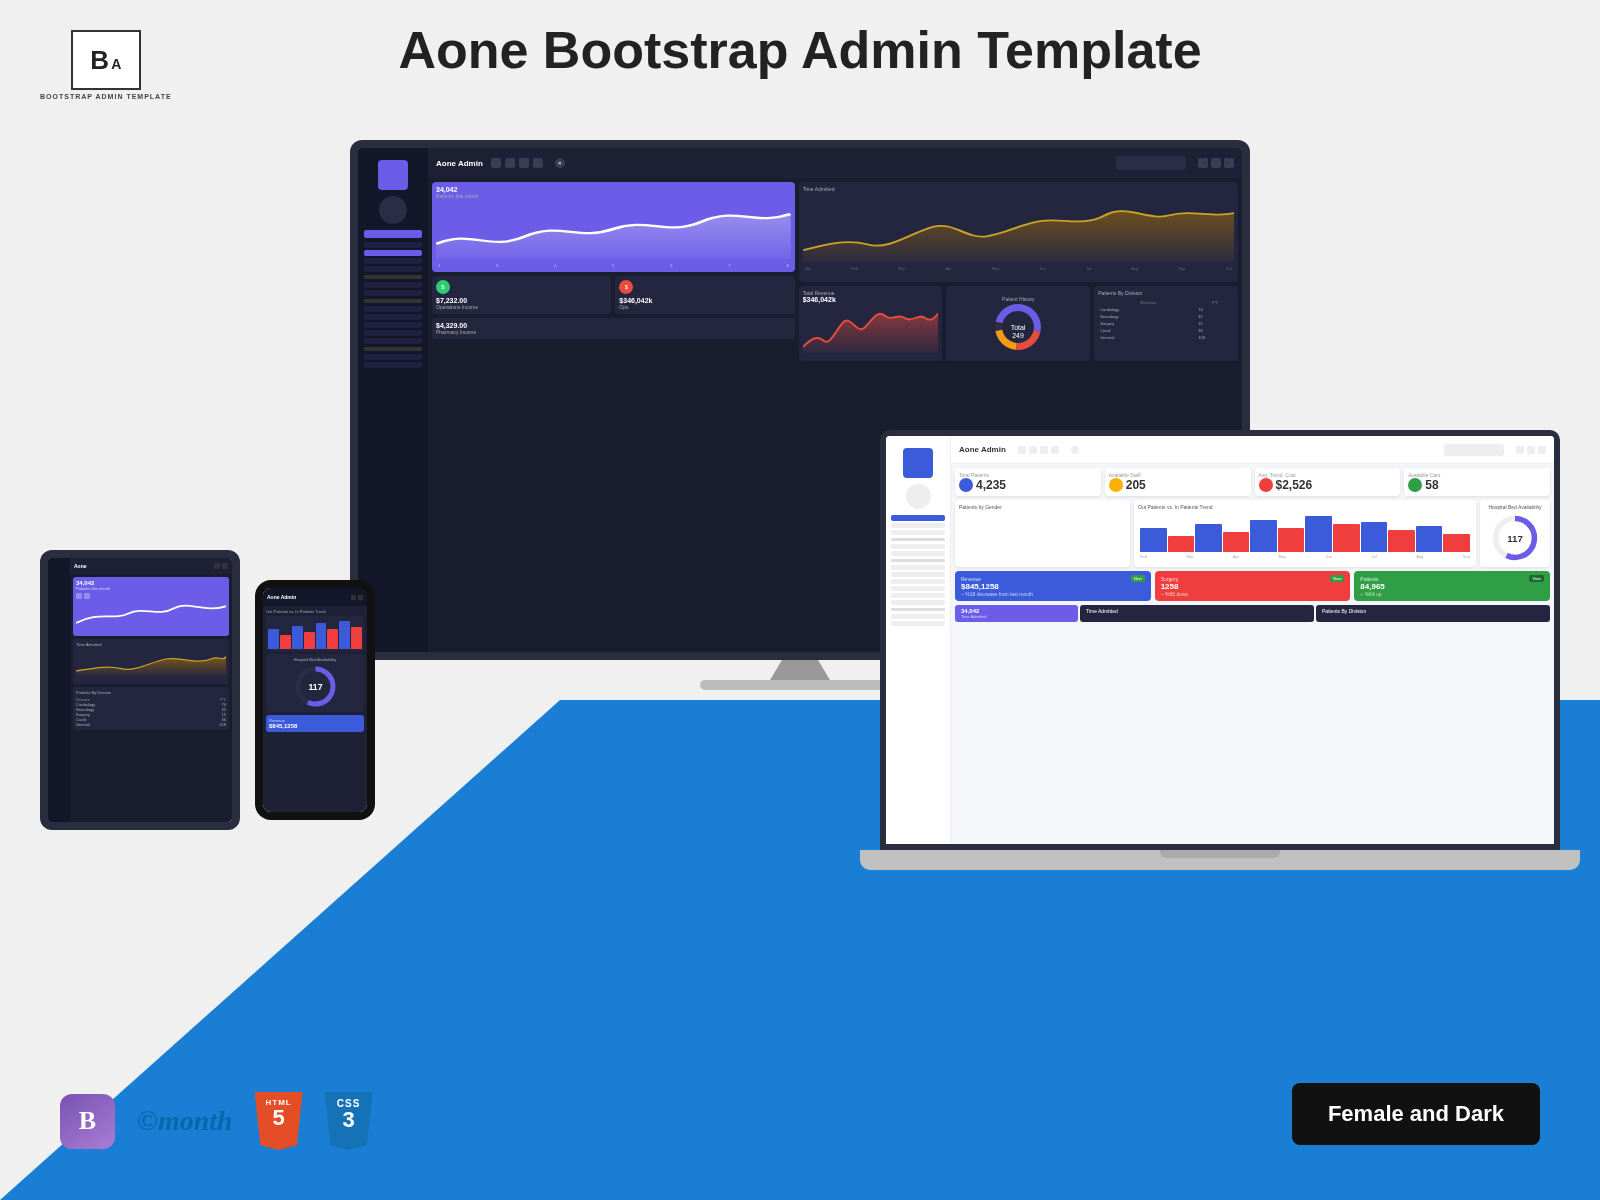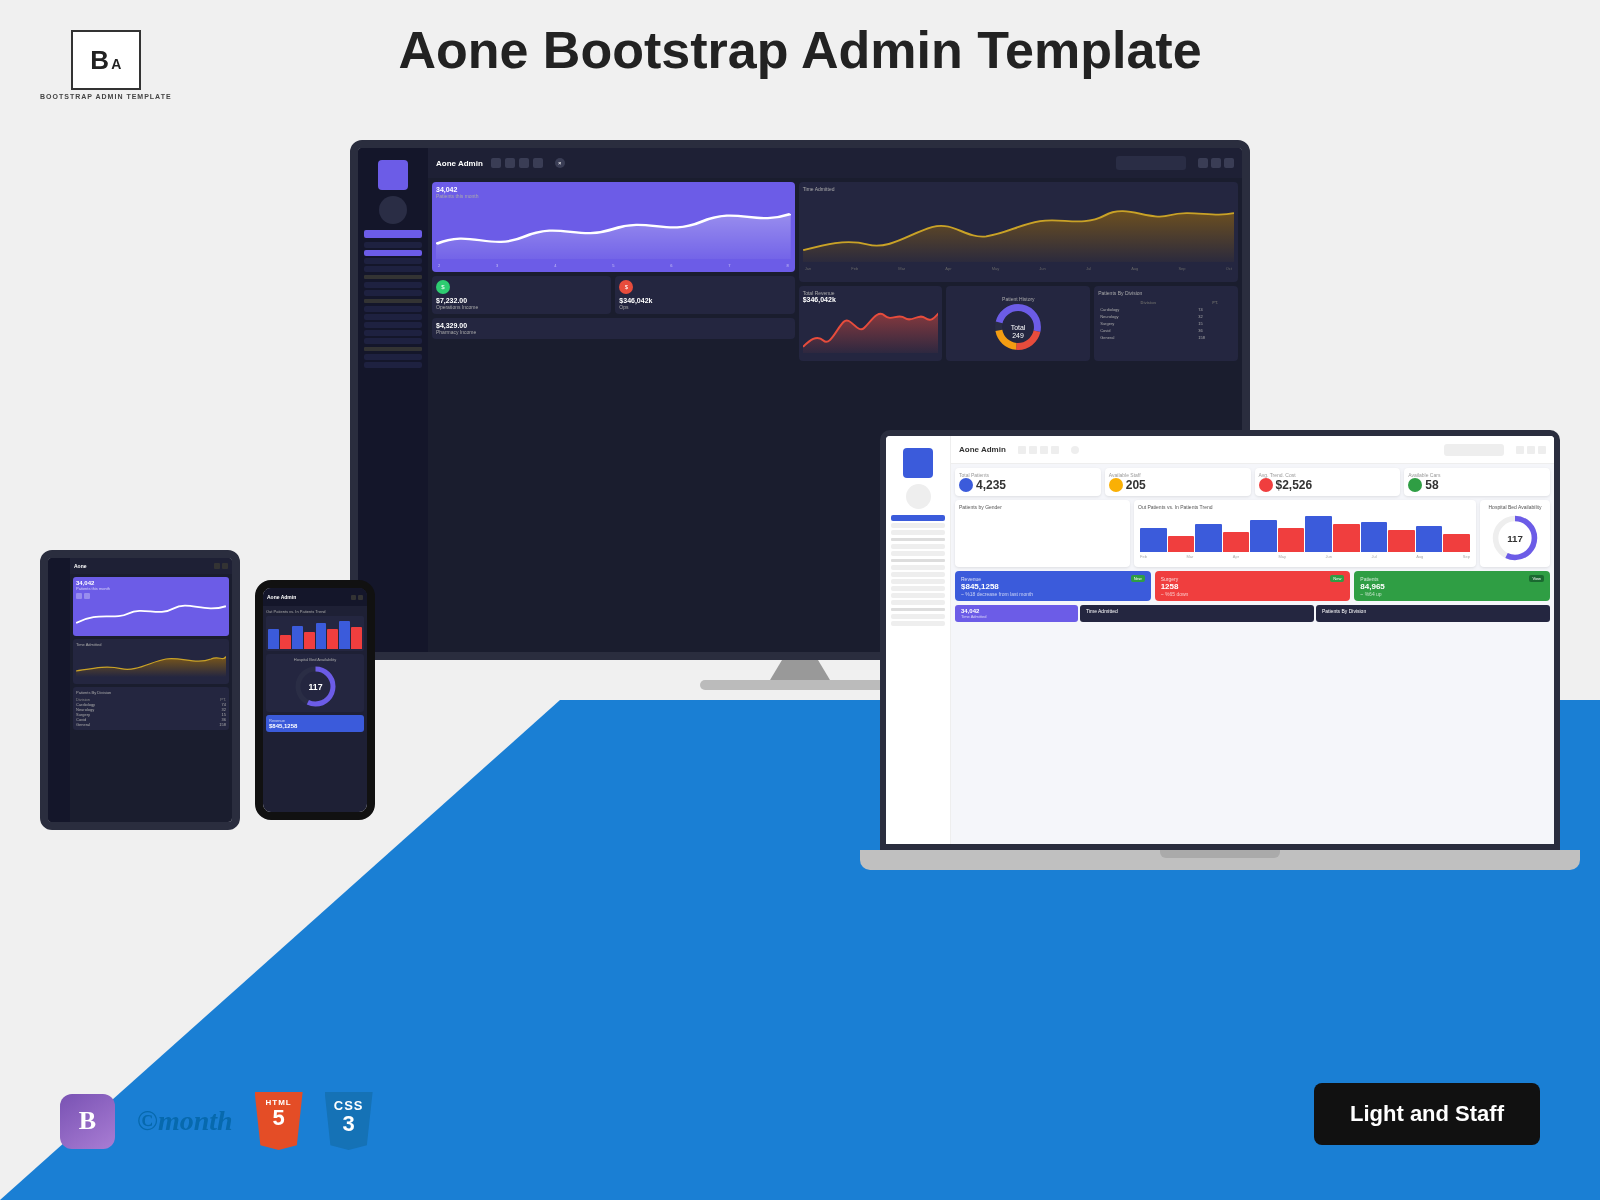--- a/index.html
+++ b/index.html
@@ -955,23 +955,23 @@
 
     <div style="position:relative; width:48px; height:58px;">
       <div style="width:48px; height:58px; background:#e44d26; clip-path:polygon(0 0, 100% 0, 88% 92%, 50% 100%, 12% 92%); display:flex; flex-direction:column; align-items:center; justify-content:flex-start; padding-top:6px;">
         <div style="color:white; font-size:8px; font-weight:bold; letter-spacing:1px;">HTML</div>
         <div style="color:white; font-size:22px; font-weight:900; line-height:1;">5</div>
       </div>
     </div>
 
     <div style="position:relative; width:48px; height:58px;">
       <div style="width:48px; height:58px; background:#1572b6; clip-path:polygon(0 0, 100% 0, 88% 92%, 50% 100%, 12% 92%); display:flex; flex-direction:column; align-items:center; justify-content:flex-start; padding-top:6px;">
-        <div style="color:white; font-size:13px; font-weight:bold; letter-spacing:1px;text-align:center;">CSS</div>
+        <div style="color:white; font-size:10px; font-weight:bold; letter-spacing:1px;text-align:center;">CSS</div>
         <div style="color:white; font-size:22px; font-weight:900; line-height:1;">3</div>
       </div>
     </div>
 
   </div>
 
 
-  <div style="position:absolute; bottom:55px; right:60px; background:#111; color:white; padding:18px 36px; border-radius:8px; font-size:22px; font-weight:600; z-index:12;">Light and Staff</div>
+  <div style="position:absolute; bottom:55px; right:60px; background:#111; color:white; padding:18px 36px; border-radius:8px; font-size:22px; font-weight:600; z-index:12;">Female and Dark</div>
 
 </div>
 
 </body></html>

